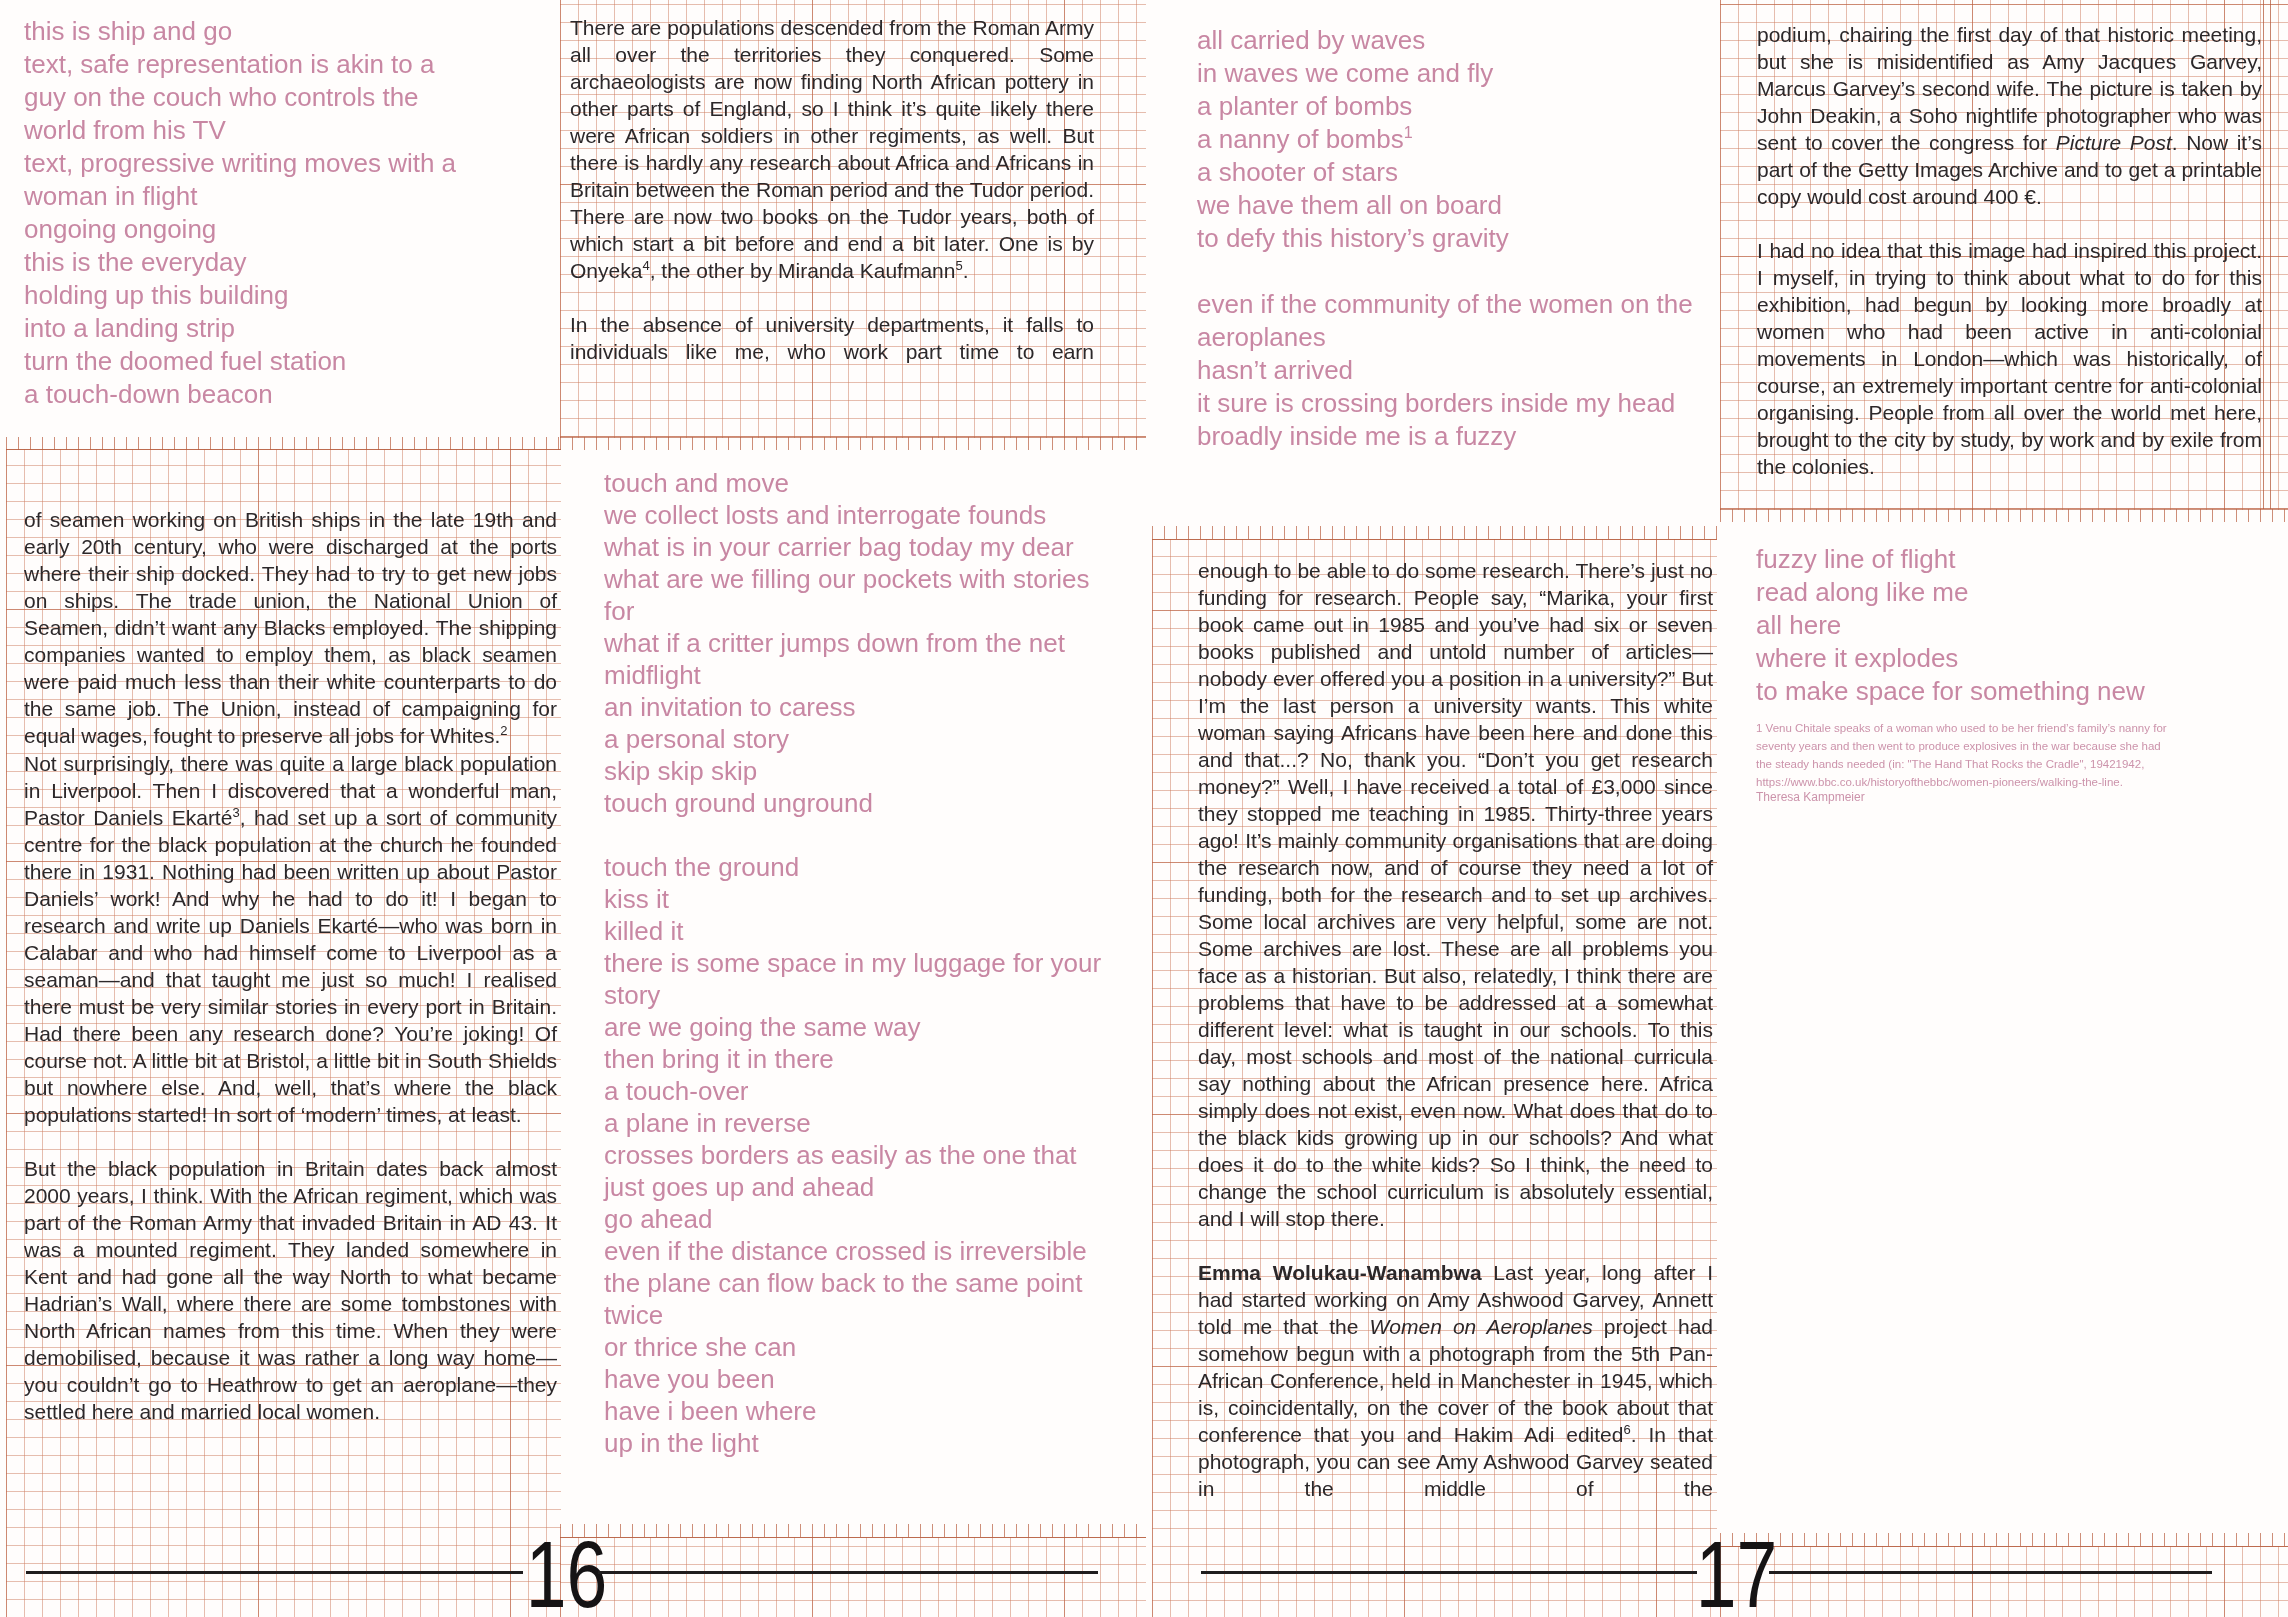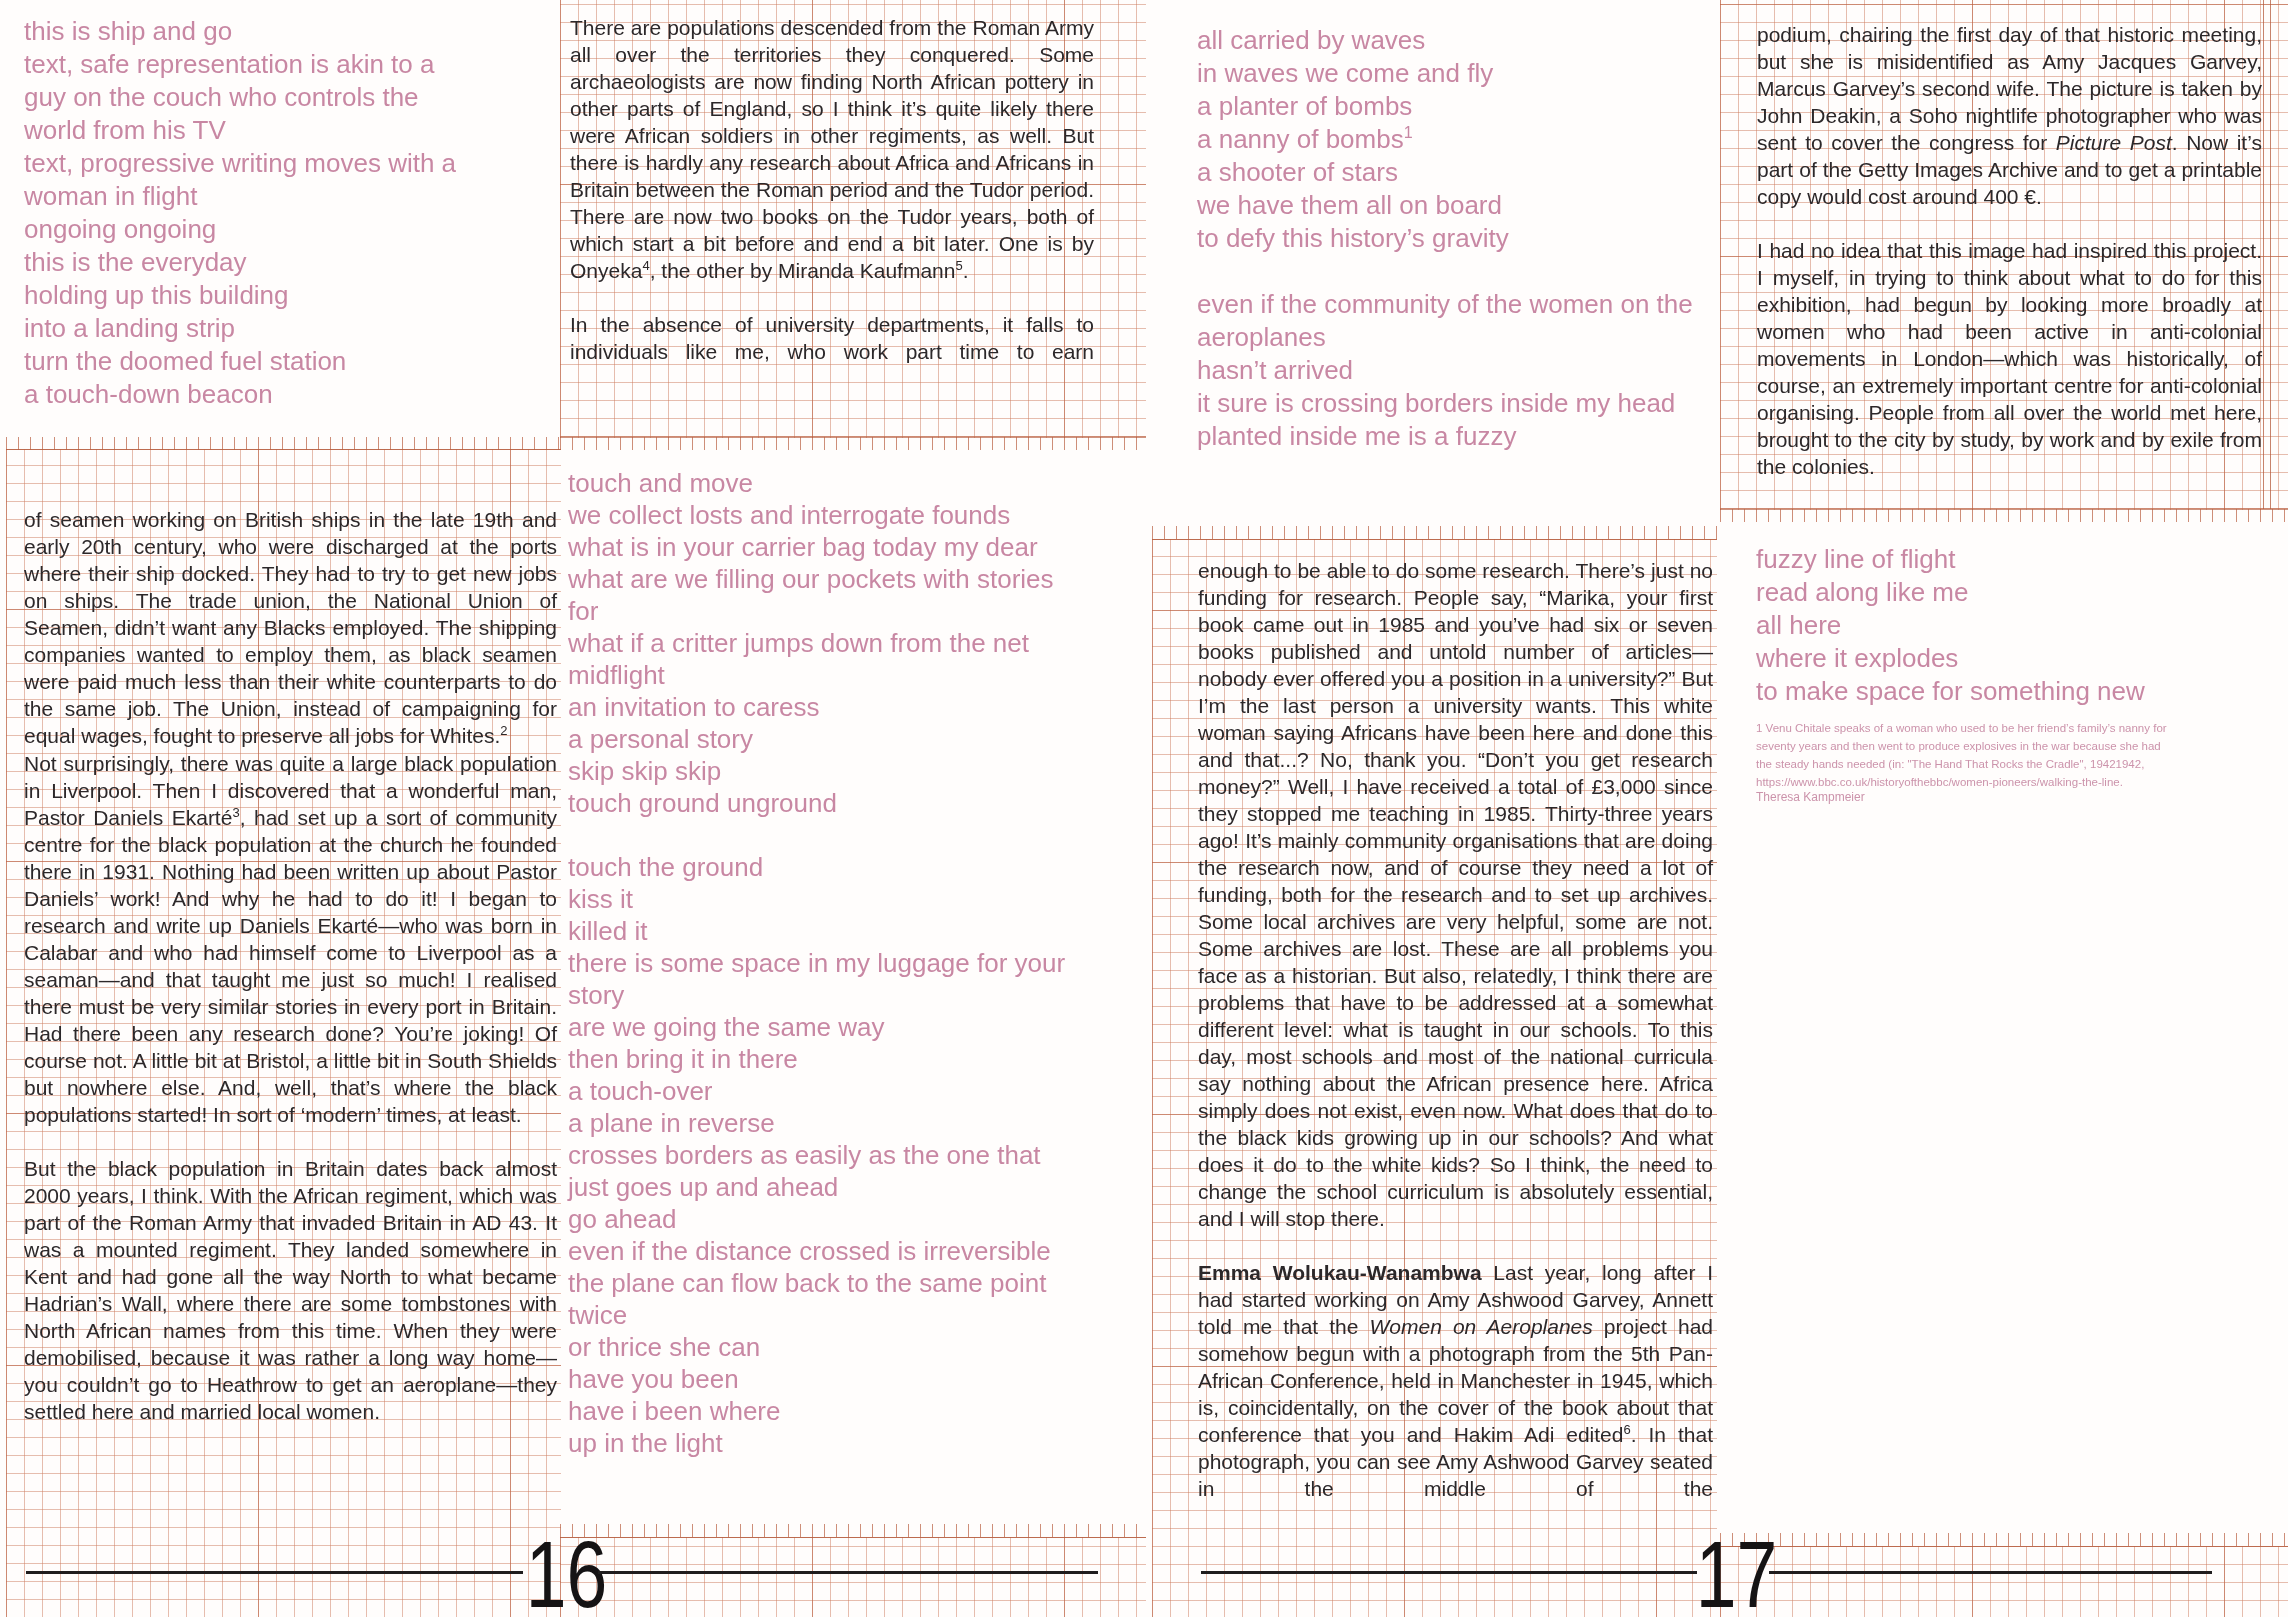--- a/index.html
+++ b/index.html
@@ -14,21 +14,21 @@
       repeating-linear-gradient(0deg,  rgba(205,125,95,.5) 0 0.9px, transparent 0.9px 18px);}
   .edge-t{border-top:1.8px solid rgba(180,90,60,.65);}
   .edge-b{border-bottom:1.8px solid rgba(180,90,60,.65);}
   .ticks-x{position:absolute;height:13px;
     background:repeating-linear-gradient(90deg, rgba(185,95,65,.7) 0 0.9px, transparent 0.9px 12px);}
   .vpair{position:absolute;width:5.5px;border-left:1.8px solid rgba(180,90,60,.75);
          border-right:1.8px solid rgba(180,90,60,.75);}
   
   .poem{position:absolute;color:#c887a3;font-size:26px;line-height:33px;}
   .poem .pline{white-space:nowrap;}
-  .poem2{line-height:32px;}
+  .poem2{line-height:32px;margin-left:36px;}
   .prose{position:absolute;font-size:21px;line-height:27px;text-align:justify;color:#2c282a;}
   .prose p{margin:1px;}
   .prose p.gap{margin-top:27px;}
   .prose p.cont{text-align-last:justify;}
   .b{font-weight:bold;}
   .i{font-style:italic;}
   sup{font-size:62%;line-height:0;vertical-align:super;}
   .footnote{position:absolute;color:#cc93ab;font-size:11.5px;line-height:18px;
             overflow-wrap:break-word;}
   .author{position:absolute;color:#cc93ab;font-size:12px;line-height:14.8px;}
@@ -128,21 +128,21 @@
       <div class="pline">a planter of bombs</div>
       <div class="pline">a nanny of bombs<sup>1</sup></div>
       <div class="pline">a shooter of stars</div>
       <div class="pline">we have them all on board</div>
       <div class="pline">to defy this history’s gravity</div>
       <div class="pline">&nbsp;</div>
       <div class="pline">even if the community of the women on the</div>
       <div class="pline">aeroplanes</div>
       <div class="pline">hasn’t arrived</div>
       <div class="pline">it sure is crossing borders inside my head</div>
-      <div class="pline">planted inside me is a fuzzy</div>
+      <div class="pline">broadly inside me is a fuzzy</div>
     </div>
 
   <div class="prose" style="left:1197px;top:556px;width:517px;">
       <p class="para">enough to be able to do some research. There’s just no funding for research. People say, “Marika, your first book came out in 1985 and you’ve had six or seven books published and untold number of articles—nobody ever offered you a position in a university?” But I’m the last person a university wants. This white woman saying Africans have been here and done this and that...? No, thank you. “Don’t you get research money?” Well, I have received a total of £3,000 since they stopped me teaching in 1985. Thirty-three years ago! It’s mainly community organisations that are doing the research now, and of course they need a lot of funding, both for the research and to set up archives. Some local archives are very helpful, some are not. Some archives are lost. These are all problems you face as a historian. But also, relatedly, I think there are problems that have to be addressed at a somewhat different level: what is taught in our schools. To this day, most schools and most of the national curricula say nothing about the African presence here. Africa simply does not exist, even now. What does that do to the black kids growing up in our schools? And what does it do to the white kids? So I think, the need to change the school curriculum is absolutely essential, and I will stop there.</p>
       <p class="para gap cont"><span class="b">Emma Wolukau-Wanambwa</span> Last year, long after I had started working on Amy Ashwood Garvey, Annett told me that the <span class="i">Women on Aeroplanes</span> project had somehow begun with a photograph from the 5th Pan-African Conference, held in Manchester in 1945, which is, coincidentally, on the cover of the book about that conference that you and Hakim Adi edited<sup>6</sup>. In that photograph, you can see Amy Ashwood Garvey seated in the middle of the</p>
     </div>
 
   <div class="prose" style="left:1756px;top:20px;width:507px;">
       <p class="para">podium, chairing the first day of that historic meeting, but she is misidentified as Amy Jacques Garvey, Marcus Garvey’s second wife. The picture is taken by John Deakin, a Soho nightlife photographer who was sent to cover the congress for <span class="i">Picture Post</span>. Now it’s part of the Getty Images Archive and to get a printable copy would cost around 400 €.</p>
       <p class="para gap">I had no idea that this image had inspired this project. I myself, in trying to think about what to do for this exhibition, had begun by looking more broadly at women who had been active in anti-colonial movements in London—which was historically, of course, an extremely important centre for anti-colonial organising. People from all over the world met here, brought to the city by study, by work and by exile from the colonies.</p>

